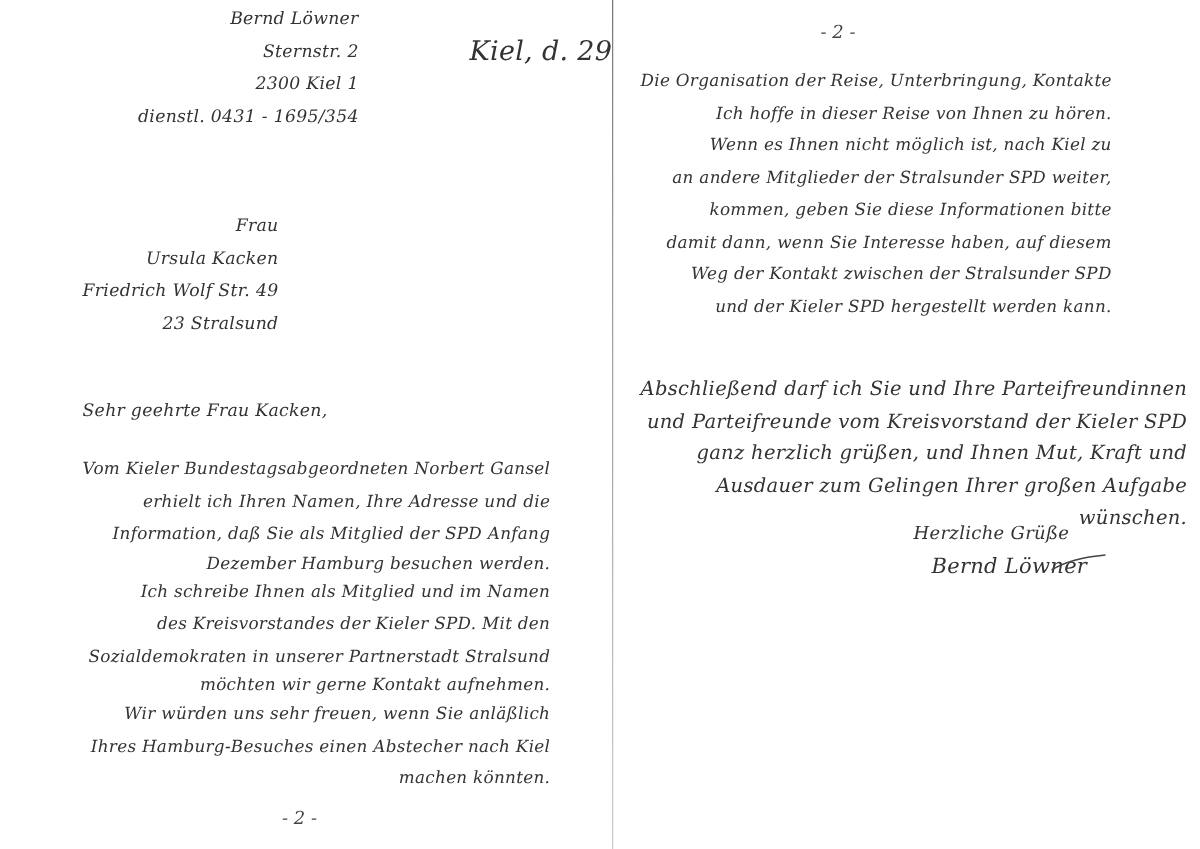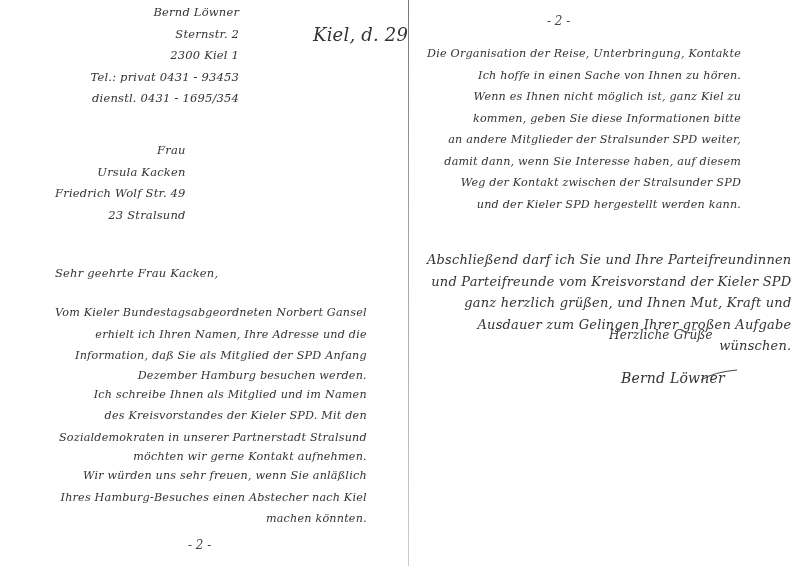--- a/index.html
+++ b/index.html
@@ -20,21 +20,20 @@
   .sig-name { font-size:14px; }
 </style>
 </head>
 <body>
 
 <div class="page page-left">
   <div class="hw" style="left:62px; top:2px;">
     <span class="line">Bernd Löwner</span>
     <span class="line">Sternstr. 2</span>
     <span class="line">2300 Kiel 1</span>
-    <span class="line">Tel.: privat 0431 - 93453</span>
     <span class="line" style="padding-left:30px;">dienstl. 0431 - 1695/354</span>
   </div>
 
   <div class="hw" style="left:292px; top:24px; font-size:18px;margin-left:21px;">Kiel, d. 29.11.89</div>
 
   <div class="hw" style="left:55px; top:140px;">
     <span class="line">Frau</span>
     <span class="line">Ursula Kacken</span>
     <span class="line">Friedrich Wolf Str. 49</span>
     <span class="line">23 Stralsund</span>
@@ -60,35 +59,35 @@
 </div>
 
 <div class="divider"></div>
 <div class="top-edge"></div>
 
 <div class="page page-right">
   <div class="pnum" style="left:138px; top:14px;">- 2 -</div>
 
   <div class="hw" style="left:18px; top:43px; font-size:11.2px;">
     <span class="line">Die Organisation der Reise, Unterbringung, Kontakte</span>
-    <span class="line">Ich hoffe in einen Sache von Ihnen zu hören.</span>
-    <span class="line">Wenn es Ihnen nicht möglich ist, ganz Kiel zu</span>
+    <span class="line">Ich hoffe in dieser Reise von Ihnen zu hören.</span>
+    <span class="line">Wenn es Ihnen nicht möglich ist, nach Kiel zu</span>
+    <span class="line">an andere Mitglieder der Stralsunder SPD weiter,</span>
     <span class="line">kommen, geben Sie diese Informationen bitte</span>
-    <span class="line">an andere Mitglieder der Stralsunder SPD weiter,</span>
     <span class="line">damit dann, wenn Sie Interesse haben, auf diesem</span>
     <span class="line">Weg der Kontakt zwischen der Stralsunder SPD</span>
     <span class="line">und der Kieler SPD hergestellt werden kann.</span>
   </div>
 
   <div class="hw" style="left:18px; top:249px; font-size:13px;">
     <span class="line">Abschließend darf ich Sie und Ihre Parteifreundinnen</span>
     <span class="line">und Parteifreunde vom Kreisvorstand der Kieler SPD</span>
     <span class="line">ganz herzlich grüßen, und Ihnen Mut, Kraft und</span>
     <span class="line">Ausdauer zum Gelingen Ihrer großen Aufgabe</span>
     <span class="line">wünschen.</span>
   </div>
 
-  <div class="hw" style="left:200px; top:328px; font-size:12px;">Herzliche Grüße</div>
+  <div class="hw" style="left:200px; top:348px; font-size:12px;">Herzliche Grüße</div>
   <div class="hw sig-name" style="left:212px; top:370px;">Bernd Löwner</div>
   <svg style="position:absolute; left:290px; top:368px;" width="40" height="14">
     <path d="M2 12 Q 15 4 38 2" stroke="#444" stroke-width="1" fill="none"></path>
   </svg>
 </div>
 
 </body></html>

